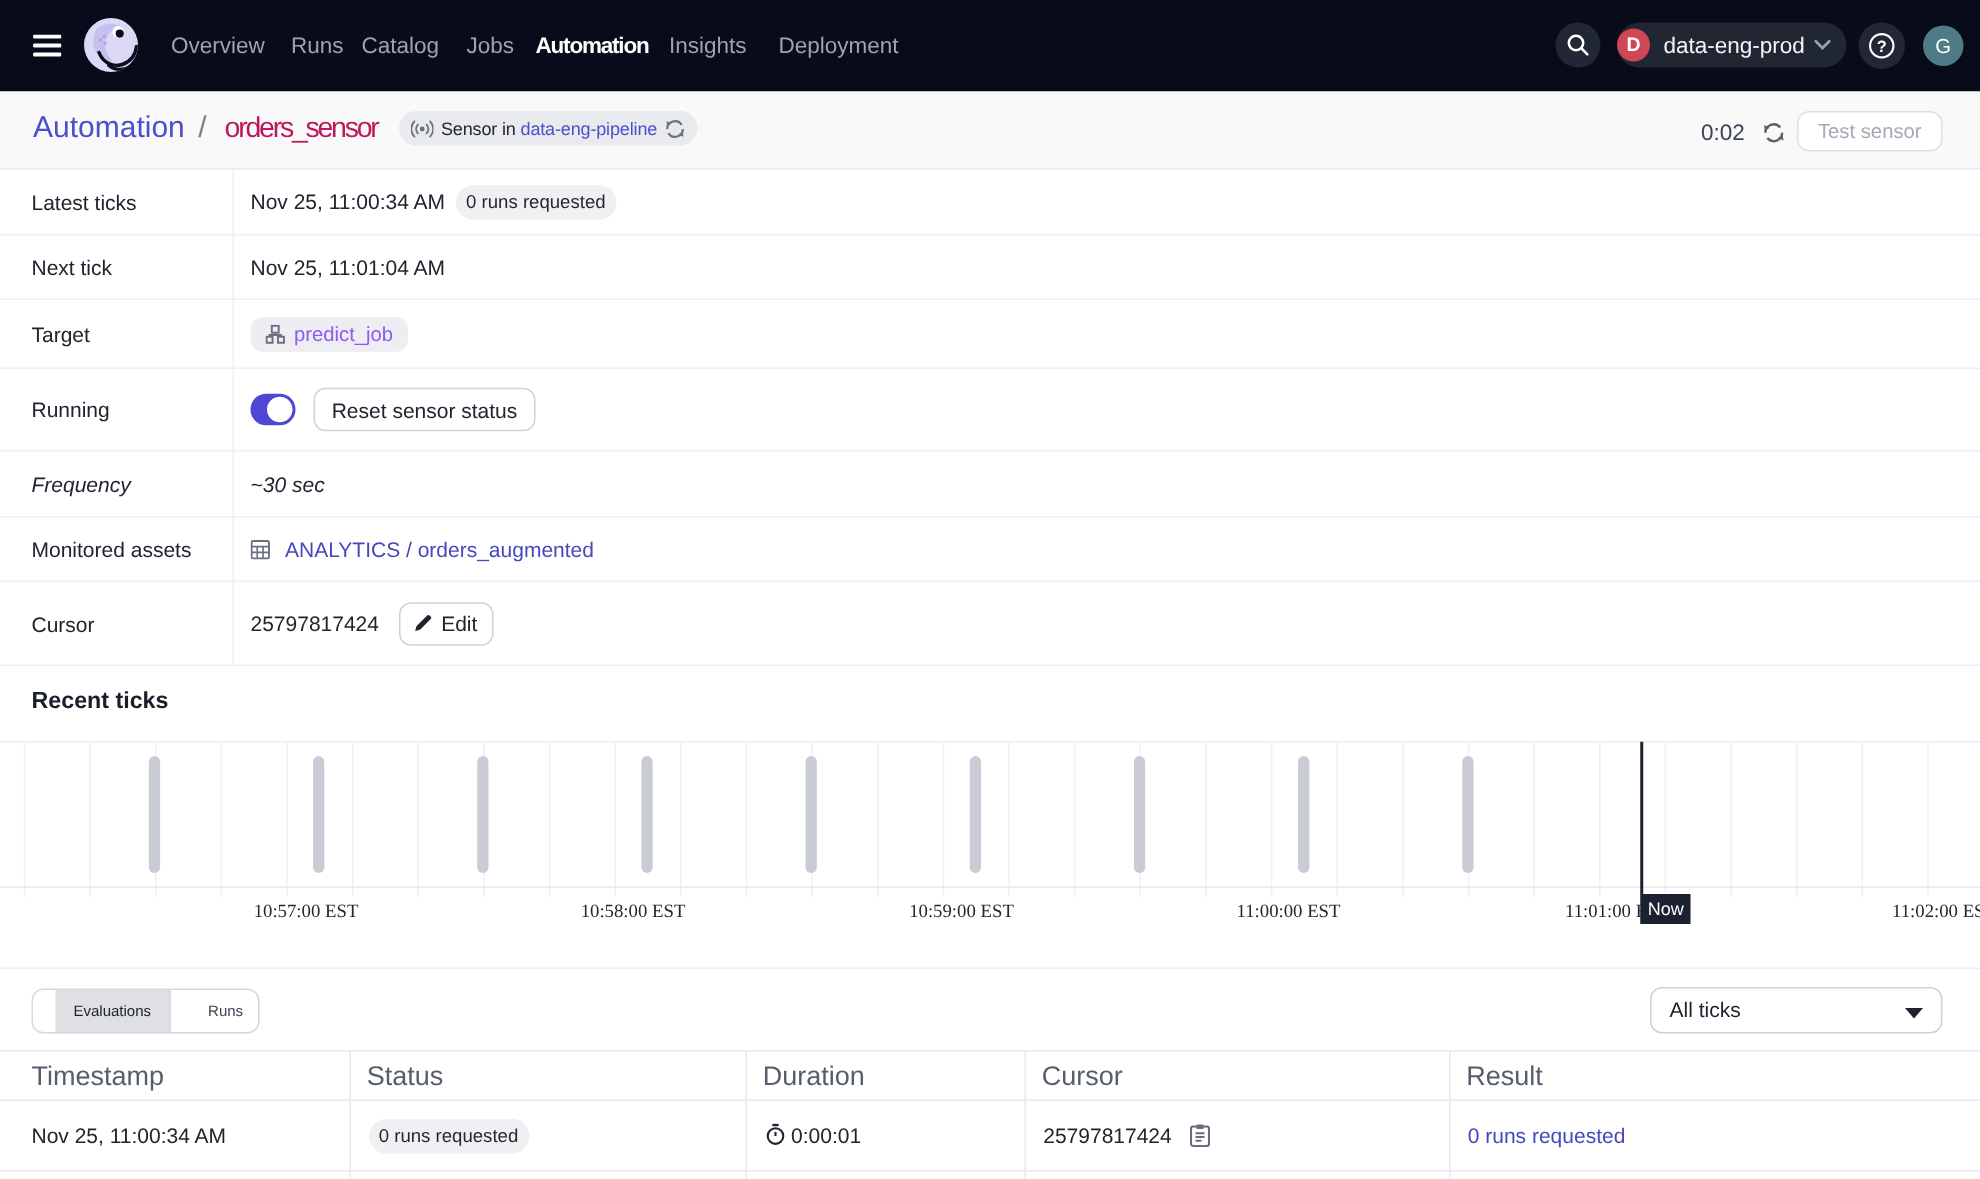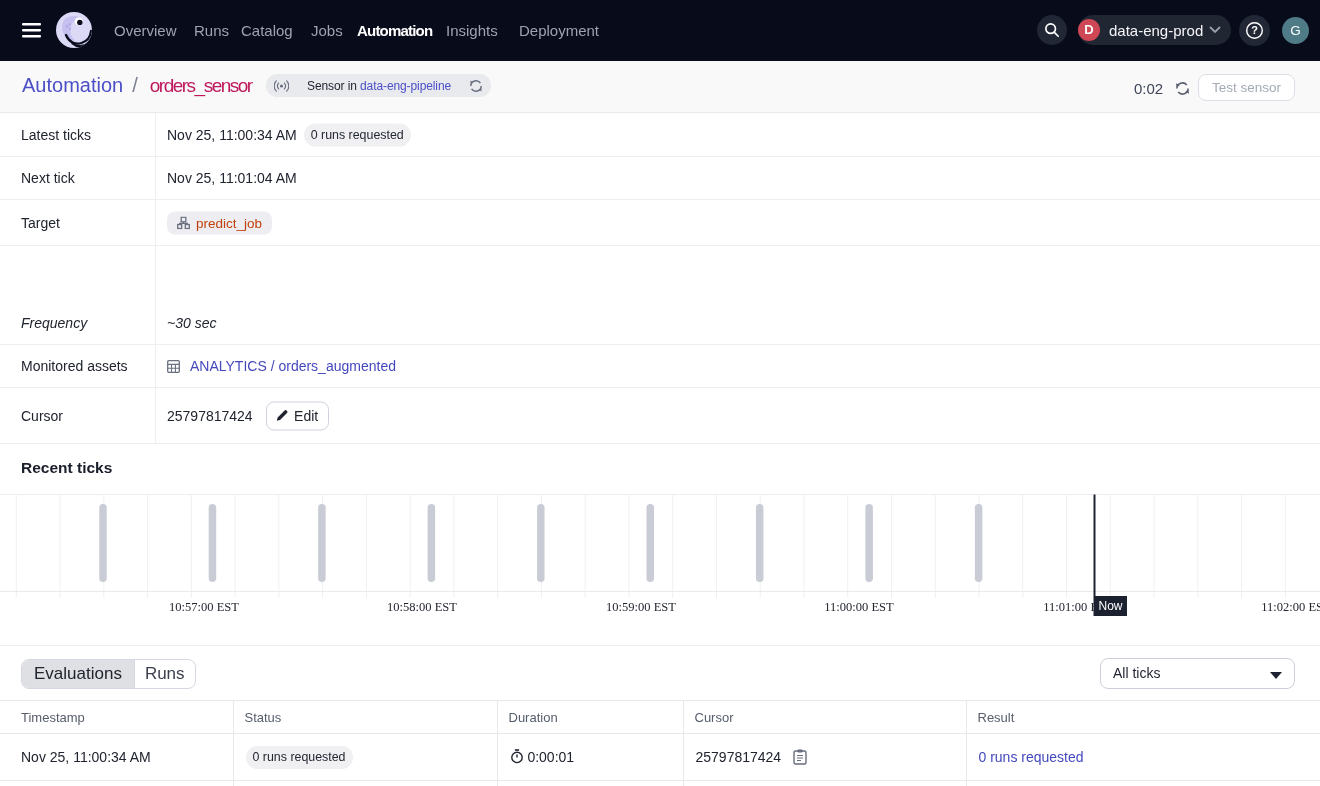--- a/index.html
+++ b/index.html
@@ -16,67 +16,67 @@
   background:#222736; }
 
 #hdr { position:absolute; left:0; top:61px; width:1320px; height:52px; background:#F9F9FA;
   border-bottom:1px solid #E8E9ED; }
 .crumb { position:absolute; left:22px; top:74px; font-size:20px; }
 .crumb a { color:#4B4FC8; text-decoration:none; font-weight:500;}
 .crumb .slash { color:#7A8090; font-weight:400; padding:0 12px 0 9px;}
 .crumb .cur { color:#be185d; font-weight:500; font-size:19px; letter-spacing:-1.5px; }
 #hdrpill { position:absolute; left:266px; top:74px; height:23px; background:#E9EAEE;
   border-radius:12px; font-size:12px; letter-spacing:-0.1px; color:#232732; display:flex; align-items:center;
-  padding:0 8px; gap:18px; }
+  padding:0 8px; gap:5px; }
 #hdrpill a { color:#4B4FC8; text-decoration:none; }
 #cntdown { position:absolute; left:1134px; top:80px; font-size:15px; color:#3E4556; }
 #testbtn { position:absolute; left:1198px; top:74px; width:97px; height:27px; background:#fff;
   border:1px solid #DCE0E6; border-radius:8px; font-size:13.5px; color:#A3AAB6;
   text-align:center; line-height:26px; }
 
 
 .drow { position:absolute; left:0; width:1320px; border-bottom:1px solid #EEEFF2; }
 .dlabel { position:absolute; left:21px; top:50%; transform:translateY(-50%);
   font-size:14px; color:#20242E; }
 .dval { position:absolute; left:167px; top:50%; transform:translateY(-50%);
   font-size:14px; color:#20242E; display:flex; align-items:center; }
 #vdivider { position:absolute; left:155px; top:113px; width:1px; height:330px; background:#EEEFF2; }
 .gpill { display:inline-flex; align-items:center; height:23px; padding:0 7px;
   background:#F0F0F3; border-radius:12px; font-size:12.4px; color:#232732; }
 .jobpill { display:inline-flex; align-items:center; height:23px; padding:0 10px; gap:6px;
   background:#EDEDF2; border-radius:8px; font-size:13.5px; }
-.jobpill a { color:#c2410c; text-decoration:none; }
+.jobpill a { color:#8b5cf6; text-decoration:none; }
 .toggle { position:relative; width:30px; height:21px; border-radius:10.5px; background:#4E46D4; }
 .toggle .knob { position:absolute; right:2px; top:2px; width:17px; height:17px;
   border-radius:50%; background:#fff; }
 .wbtn { display:inline-flex; align-items:center; justify-content:center; gap:6px;
   background:#fff; border:1px solid #CDD2DC; border-radius:8px; font-size:14px;
   color:#20242E; }
 a.ilink { color:#4448BE; text-decoration:none; font-size:14px; }
 
 
 #rtitle { position:absolute; left:21px; top:459px; font-size:15.5px; font-weight:700; color:#1A1E2A; }
 #chart { position:absolute; left:0; top:490px; }
 .xlab { position:absolute; top:600px; font-size:12.5px; color:#232730; transform:translateX(-50%); white-space:nowrap;font-family:Liberation Serif, serif; }
 #nowbox { position:absolute; left:1094px; top:596px; width:33px; height:20px; background:#1C2130;
   color:#fff; font-size:12px; line-height:20px; text-align:center; }
 
 
 #bsec { position:absolute; left:0; top:645px; width:1320px; height:141px; border-top:1px solid #EEEFF2; }
 #tabs { position:absolute; left:21px; top:13px; height:30px; display:flex;
   border:1px solid #D5D8E0; border-radius:8px; overflow:hidden; background:#fff; }
-#tabs .tab { font-size:17px; display:flex; align-items:center; padding:0 12px; color:#3C414E; }
+#tabs .tab { font-size:10px; display:flex; align-items:center; padding:0 12px; color:#3C414E;margin-left:15px; }
 #tabs .tab.on { background:#DFE0E4; color:#20242E; border-right:1px solid #D5D8E0; }
 #allticks { position:absolute; left:1100px; top:12px; width:195px; height:31px; background:#fff;
   border:1px solid #CBD0DA; border-radius:8px; font-size:14px; color:#1E222E;
   line-height:29px; padding-left:12px; }
 #allticks .tri { position:absolute; right:12px; top:13px; width:0; height:0;
   border-left:6px solid transparent; border-right:6px solid transparent; border-top:7px solid #1E2230; }
 table#ev { position:absolute; left:0; top:54px; width:1320px; border-collapse:collapse; }
-#ev th { font-size:13px; font-weight:400; color:#565D6B; text-align:left; height:33px;
+#ev th { font-size:18px; font-weight:400; color:#565D6B; text-align:left; height:33px;
   border-top:1px solid #E6E8EC; border-bottom:1px solid #E6E8EC; padding:0 0 0 11px; }
 #ev td { font-size:14px; color:#20242E; height:47px; border-bottom:1px solid #E6E8EC;
   padding:0 0 0 12px; }
 #ev th.c1, #ev td.c1 { padding-left:21px; }
 #ev .vb { border-left:1px solid #E6E8EC; }
 </style>
 </head>
 <body>
 <div id="page">
 
@@ -171,20 +171,29 @@
         <span class="jobpill">
       <svg width="13" height="13" viewBox="0 0 13 13">
         <rect x="4.2" y="0.7" width="4.6" height="4.6" fill="none" stroke="#6A7080" stroke-width="1.3"></rect>
         <rect x="0.7" y="8" width="4" height="4" fill="none" stroke="#6A7080" stroke-width="1.3"></rect>
         <rect x="8.3" y="8" width="4" height="4" fill="none" stroke="#6A7080" stroke-width="1.3"></rect>
         <path d="M6.5 5.3 V6.8 M2.7 8 V6.8 H10.3 V8" stroke="#6A7080" stroke-width="1.3" fill="none"></path>
       </svg>
       <a>predict_job</a>
         </span>
       </div>
+  </div>
+  <div class="drow" style="top:246px;height:55px;">
+    <span class="dlabel">Running</span>
+    <div class="dval">
+      <div class="toggle">
+          <div class="knob"></div>
+        </div>
+      <div class="wbtn" style="width:148px;height:29px;margin-left:12px">Reset sensor status</div>
+    </div>
   </div>
   <div class="drow" style="top:301px;height:44px;font-style:italic;">
     <span class="dlabel">Frequency</span>
     <div class="dval">~30 sec</div>
   </div>
   <div class="drow" style="top:345px;height:43px;">
     <span class="dlabel">Monitored assets</span>
     <div class="dval">
       <svg width="13" height="13" viewBox="0 0 13 13" style="margin-right:10px">
         <rect x="0.7" y="0.7" width="11.6" height="11.6" rx="1" fill="none" stroke="#6A7080" stroke-width="1.3"></rect>

